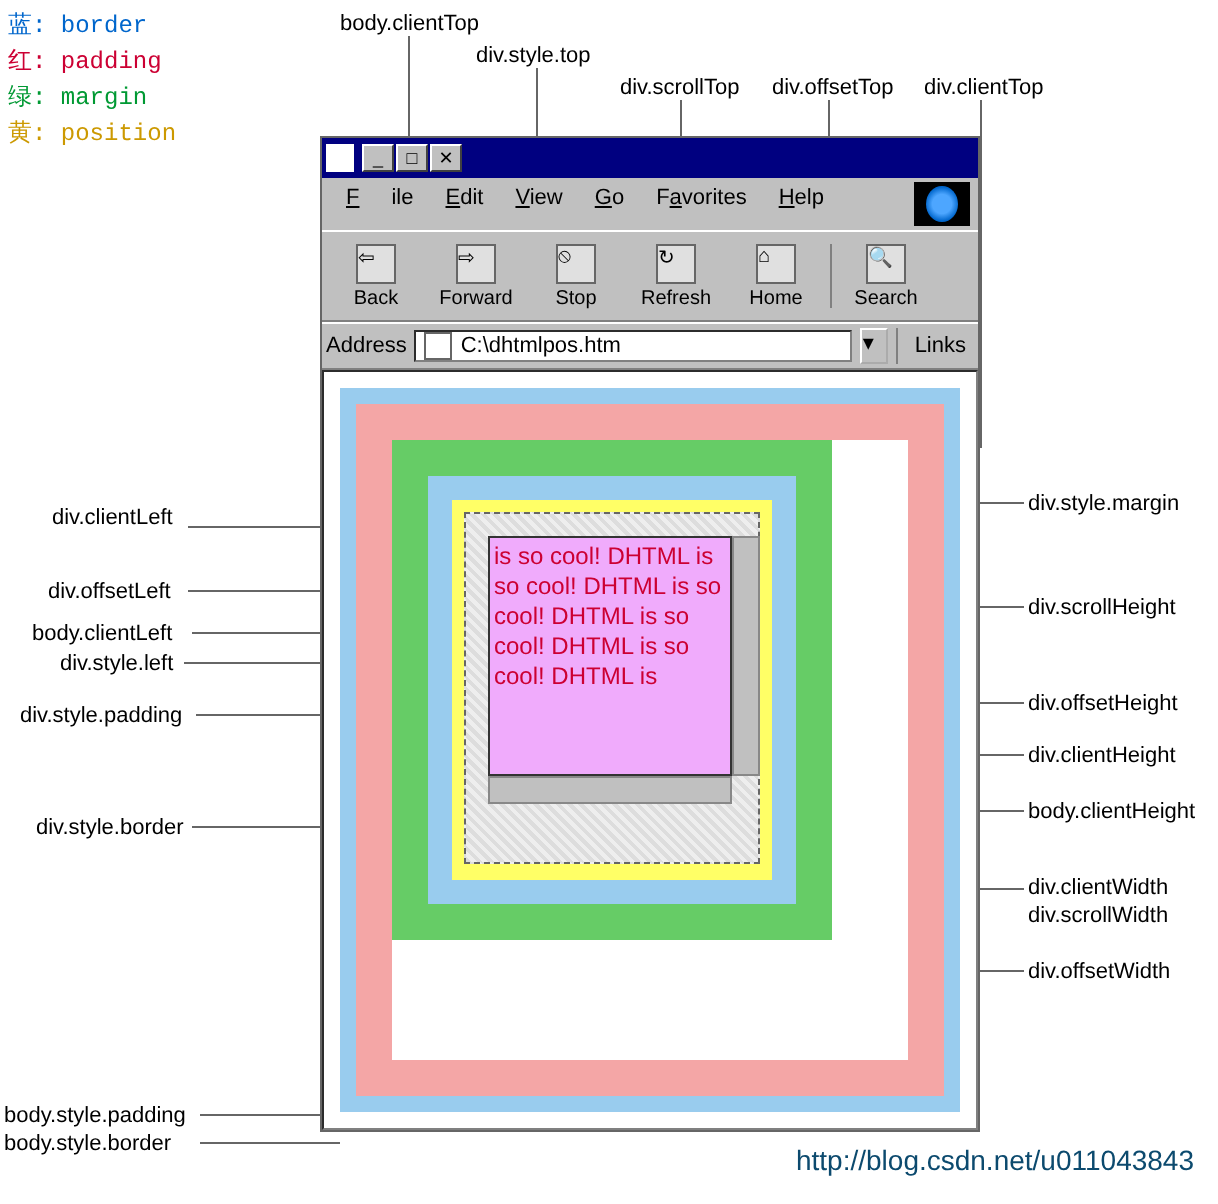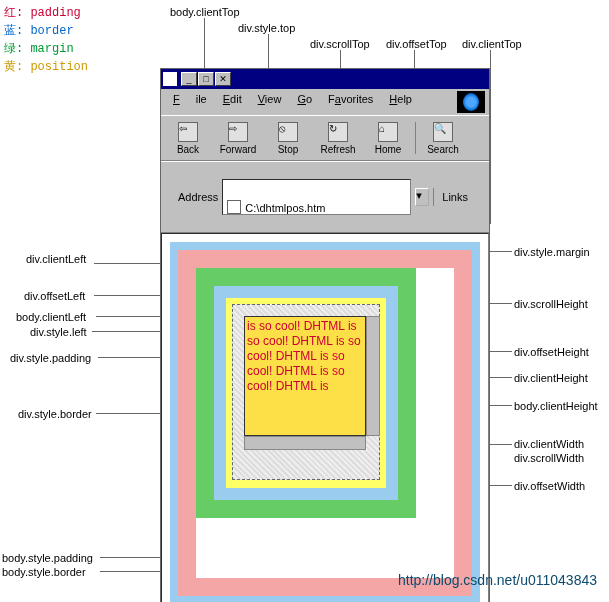--- a/index.html
+++ b/index.html
@@ -16,56 +16,56 @@
 .titlebar-btns { display: flex; gap: 1px; }
 .titlebar-btn { width: 16px; height: 14px; background: #c0c0c0; border: 1px solid #fff; border-right-color: #404040; border-bottom-color: #404040; font-size: 9px; text-align: center; line-height: 12px; color: #000; }
 .menubar { display: flex; padding: 2px 4px; font-size: 11px; gap: 0; background: #c0c0c0; }
 .menubar span { padding: 2px 8px; }
 .menubar span u { text-decoration: underline; }
 .ie-logo-slot { width: 28px; margin-left: auto; background: #000; display: flex; align-items: center; justify-content: center; }
 .ie-logo { width: 18px; height: 18px; background: radial-gradient(circle, #4da6ff 40%, #0066cc 70%); border-radius: 50%; position: relative; }
 .toolbar { display: flex; padding: 2px; border-top: 1px solid #fff; border-bottom: 1px solid #808080; }
 .tool-btn { width: 50px; height: 40px; display: flex; flex-direction: column; align-items: center; justify-content: center; font-size: 10px; gap: 2px; }
 .tool-icon { width: 20px; height: 20px; border: 1px solid #666; background: #e0e0e0; }
-.addressbar { display: flex; align-items: center; padding: 17px; border-top: 1px solid #fff; border-bottom: 1px solid #808080; gap: 4px; font-size: 11px; }
-.addr-input { flex: 1; height: 36px; background: #fff; border: 1px inset #808080; padding: 0 4px; display: flex; align-items: flex-end; gap: 4px; }
+.addressbar { display: flex; align-items: center; padding: 2px; border-top: 1px solid #fff; border-bottom: 1px solid #808080; gap: 4px; font-size: 11px; }
+.addr-input { flex: 1; height: 16px; background: #fff; border: 1px inset #808080; padding: 0 4px; display: flex; align-items: center; gap: 4px; }
 .addr-drop { width: 14px; height: 18px; background: #c0c0c0; border: 1px outset #fff; }
 .links-btn { padding: 2px 4px; }
 .viewport { background: #fff; height: 380px; position: relative; border: 1px inset #808080; overflow: hidden; }
 
 .body-border { position: absolute; inset: 8px; background: #99ccee; }
 .body-padding { position: absolute; inset: 16px; background: #f4a6a6; }
 .body-content { position: absolute; inset: 34px; background: #fff; }
 
 .div-margin { position: absolute; top: 0; left: 0; width: 220px; height: 250px; background: #66cc66; }
 .div-border { position: absolute; top: 18px; left: 18px; width: 184px; height: 214px; background: #99ccee; }
 .div-position { position: absolute; top: 30px; left: 30px; width: 160px; height: 190px; background: #ffff66; }
 .div-padding-layer { position: absolute; top: 36px; left: 36px; width: 148px; height: 176px; background: repeating-linear-gradient(45deg,#ddd,#ddd 2px,#eee 2px,#eee 4px); border: 1px dashed #666; }
-.div-inner { position: absolute; top: 48px; left: 48px; width: 122px; height: 120px; background: #fde047; border: 1px solid #333; overflow: hidden; font-size: 12px; padding: 2px; line-height: 15px; }
+.div-inner { position: absolute; top: 48px; left: 48px; width: 122px; height: 120px; background: #f0abfc; border: 1px solid #333; overflow: hidden; font-size: 12px; padding: 2px; line-height: 15px; }
 .div-inner-text { color: #cc0033; }
 .fake-scroll-v { position: absolute; top: 48px; left: 170px; width: 14px; height: 120px; background: #c0c0c0; border: 1px solid #888; }
 .fake-scroll-h { position: absolute; top: 168px; left: 48px; width: 122px; height: 14px; background: #c0c0c0; border: 1px solid #888; }
 .statusbar { display: flex; align-items: center; padding: 2px 4px; font-size: 11px; border-top: 1px solid #fff; gap: 6px; height: 20px; }
 .status-icon { width: 14px; height: 14px; background: #fff; border: 1px solid #666; }
 .status-sep { flex: 1; }
 .zone-icon { width: 14px; height: 14px; background: #ddd; border: 1px solid #666; }
 
 .label { position: absolute; font-size: 11px; color: #000; white-space: nowrap; font-family: Liberation Sans, sans-serif; }
 .watermark { position: absolute; bottom: 14px; right: 12px; color: #0c4a6e; font-size: 14px; font-family: Arial; }
 
 .lead { position: absolute; background: #666; }
 .lead-h { height: 1px; }
 .lead-v { width: 1px; }
 </style>
 </head>
 <body>
 
 <div class="legend">
+  <div><span class="legend-blue">蓝: </span><span class="legend-blue">border</span></div>
   <div><span class="legend-red">红: </span><span class="legend-red">padding</span></div>
-  <div><span class="legend-blue">蓝: </span><span class="legend-blue">border</span></div>
   <div><span class="legend-green">绿: </span><span class="legend-green">margin</span></div>
   <div><span class="legend-yellow">黄: </span><span class="legend-yellow">position</span></div>
 </div>
 
 <div class="label" style="top:6px;left:170px">body.clientTop</div>
 <div class="label" style="top:22px;left:238px">div.style.top</div>
 <div class="label" style="top:38px;left:310px">div.scrollTop</div>
 <div class="label" style="top:38px;left:386px">div.offsetTop</div>
 <div class="label" style="top:38px;left:462px">div.clientTop</div>
 

